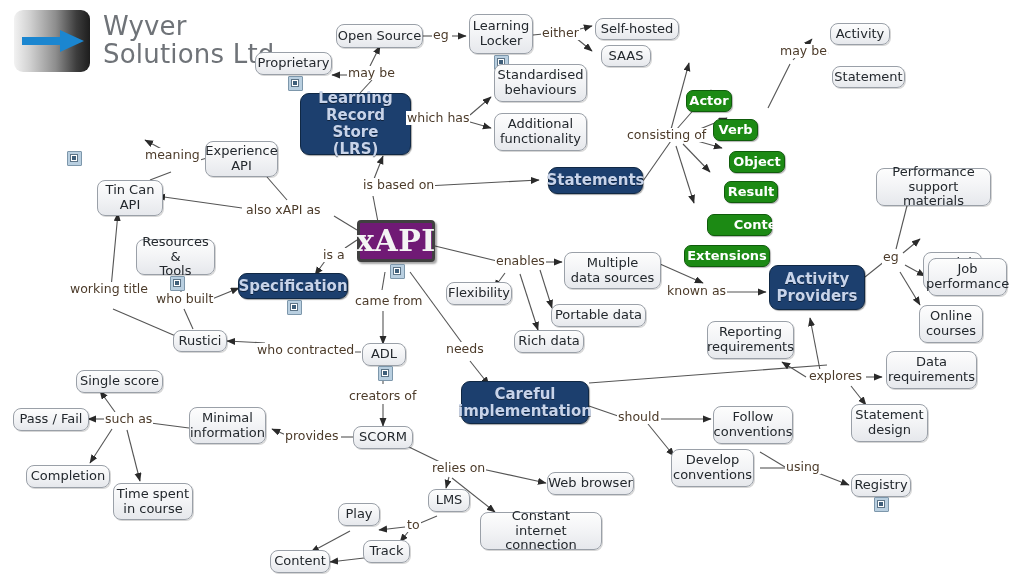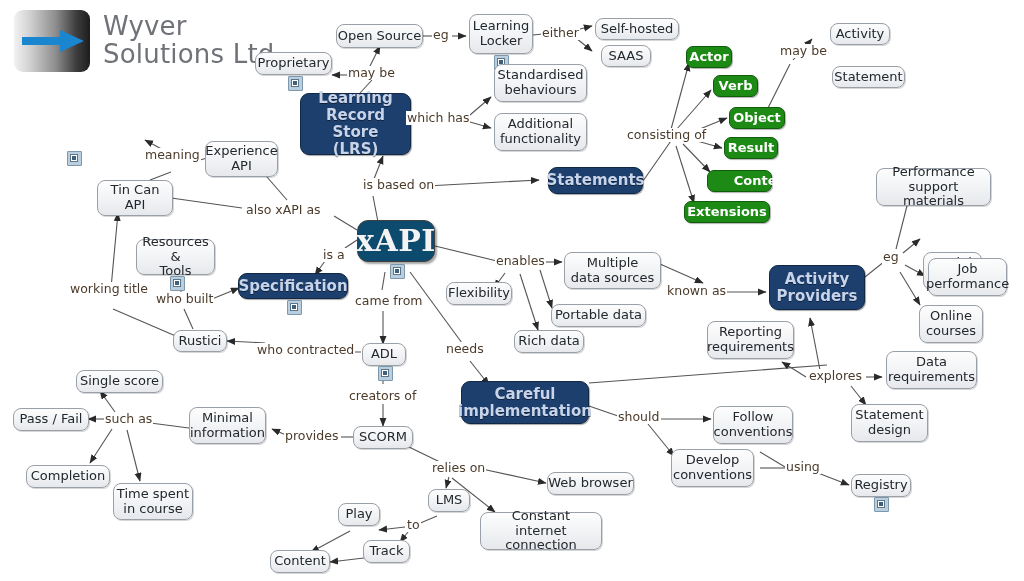--- a/index.html
+++ b/index.html
@@ -45,26 +45,27 @@
     border-radius:9px;
     box-shadow:1px 1px 1px rgba(0,0,0,.35);
     text-shadow:0 1px 0 rgba(0,0,0,.45);
   }
   .node.green{
     background:#1c8a14;
     border:1px solid #0f5c0b;
     color:#ffffff;font-weight:bold;font-size:13px;
     border-radius:7px;
     box-shadow:1px 1px 1px rgba(0,0,0,.30);
+    margin-top:44px;
   }
   .node.black{
-    background:#0c4a6e;
-    border:1px solid #404040;
+    background:#701a75;
+    border:3px solid #404040;
     color:#f4f4f4;font-weight:bold;font-size:30px;
-    border-radius:11px;letter-spacing:.5px;
+    border-radius:4px;letter-spacing:.5px;
     font-family:"DejaVu Serif","Liberation Serif",serif;
     box-shadow:2px 2px 2px rgba(0,0,0,.35);
   }
 
   
   .badge{
     position:absolute;width:13px;height:13px;
     background:#b9cfe0;border:1px solid #7d97ab;border-radius:1px;
   }
   .badge::before{
@@ -264,21 +265,21 @@
   <div class="node plain" style="left:494px;top:64px;width:93px;height:38px;">Standardised
 behaviours</div>
   <div class="node plain" style="left:494px;top:113px;width:93px;height:38px;">Additional
 functionality</div>
   <div class="node plain" style="left:830px;top:23px;width:60px;height:22px;">Activity</div>
   <div class="node plain" style="left:832px;top:66px;width:73px;height:22px;">Statement</div>
 
   <div class="badge" style="left:67px;top:151px;"></div>
   <div class="node plain" style="left:205px;top:141px;width:73px;height:36px;">Experience
 API</div>
-  <div class="node plain" style="left:97px;top:180px;width:76px;height:36px;">Tin Can
+  <div class="node plain" style="left:97px;top:180px;width:66px;height:36px;">Tin Can
 API</div>
   <div class="node plain" style="left:136px;top:239px;width:79px;height:36px;">Resources &amp;
 Tools</div>
   <div class="badge" style="left:170px;top:276px;"></div>
   <div class="node plain" style="left:173px;top:330px;width:54px;height:22px;">Rustici</div>
   <div class="node plain" style="left:362px;top:343px;width:44px;height:23px;">ADL</div>
   <div class="badge" style="left:378px;top:366px;"></div>
   <div class="node plain" style="left:353px;top:426px;width:60px;height:23px;">SCORM</div>
 
   <div class="node plain" style="left:189px;top:407px;width:77px;height:37px;">Minimal

